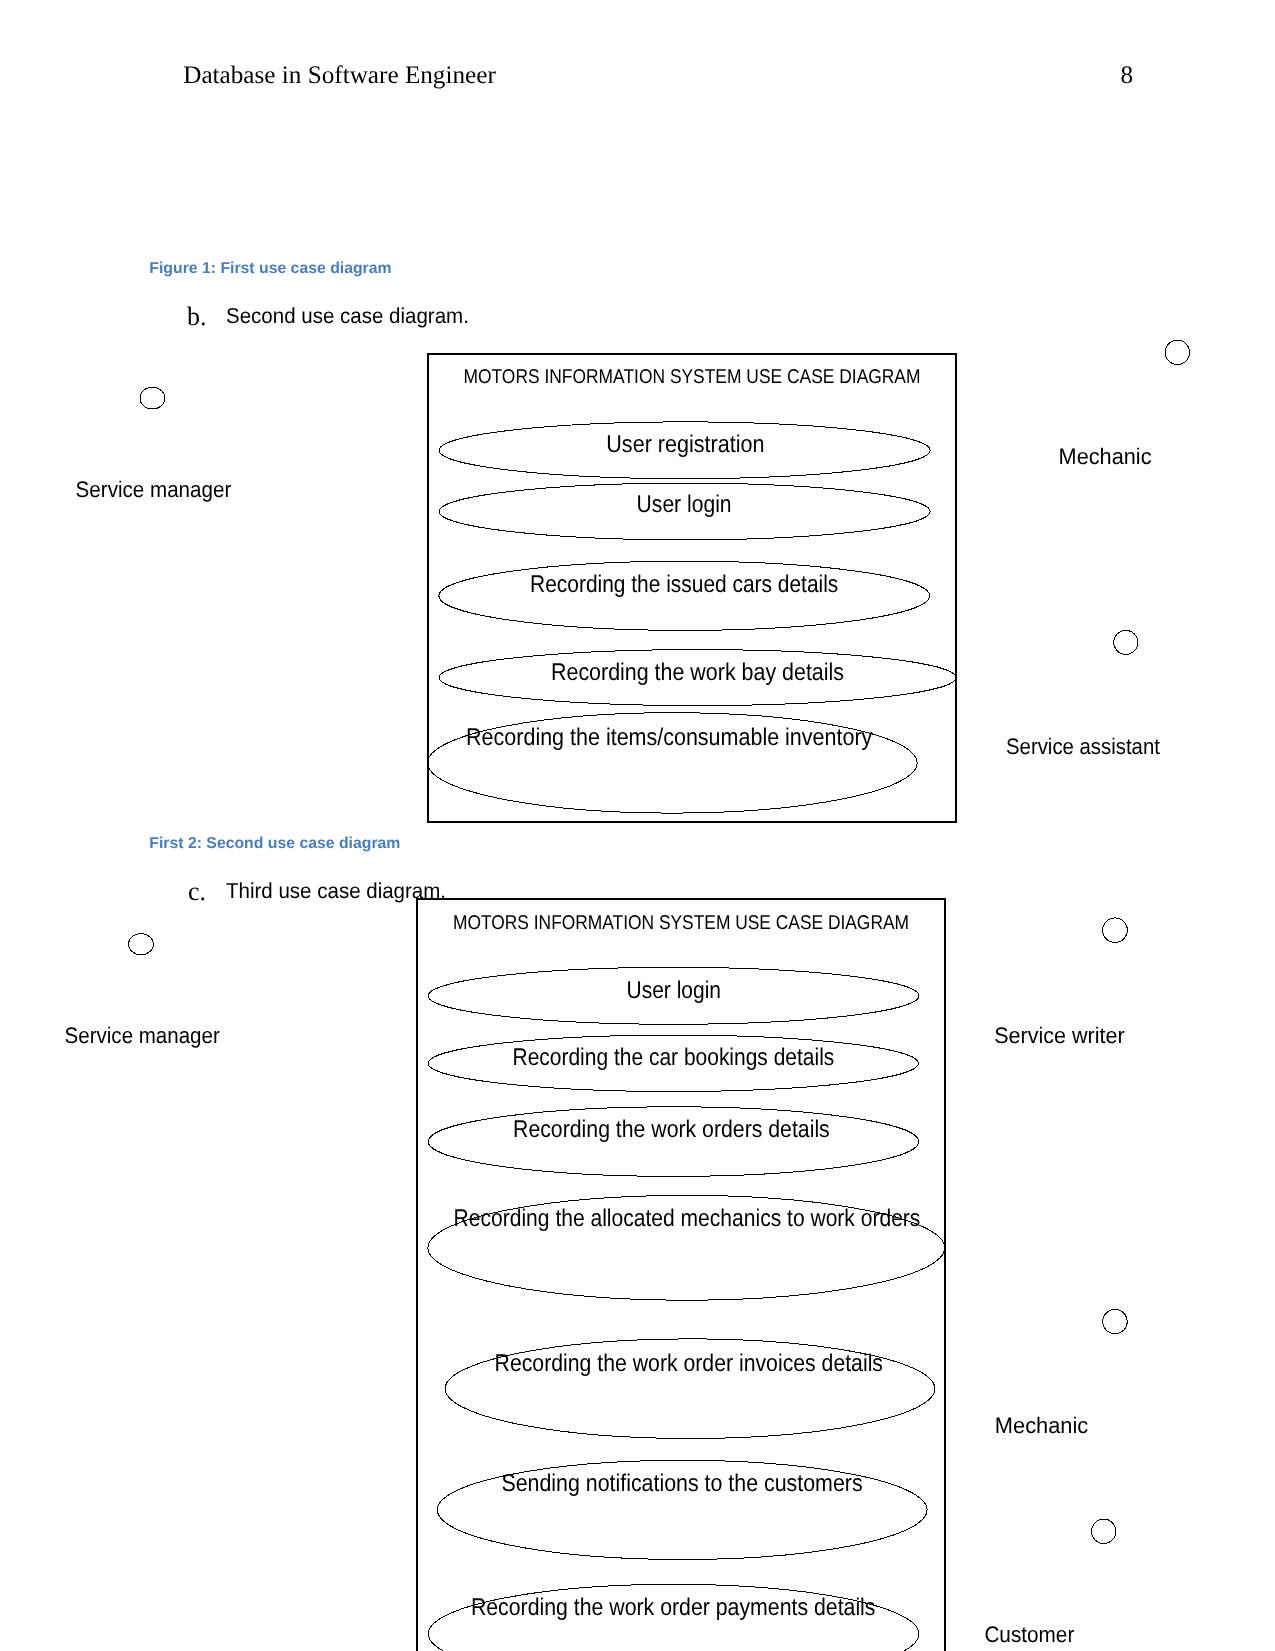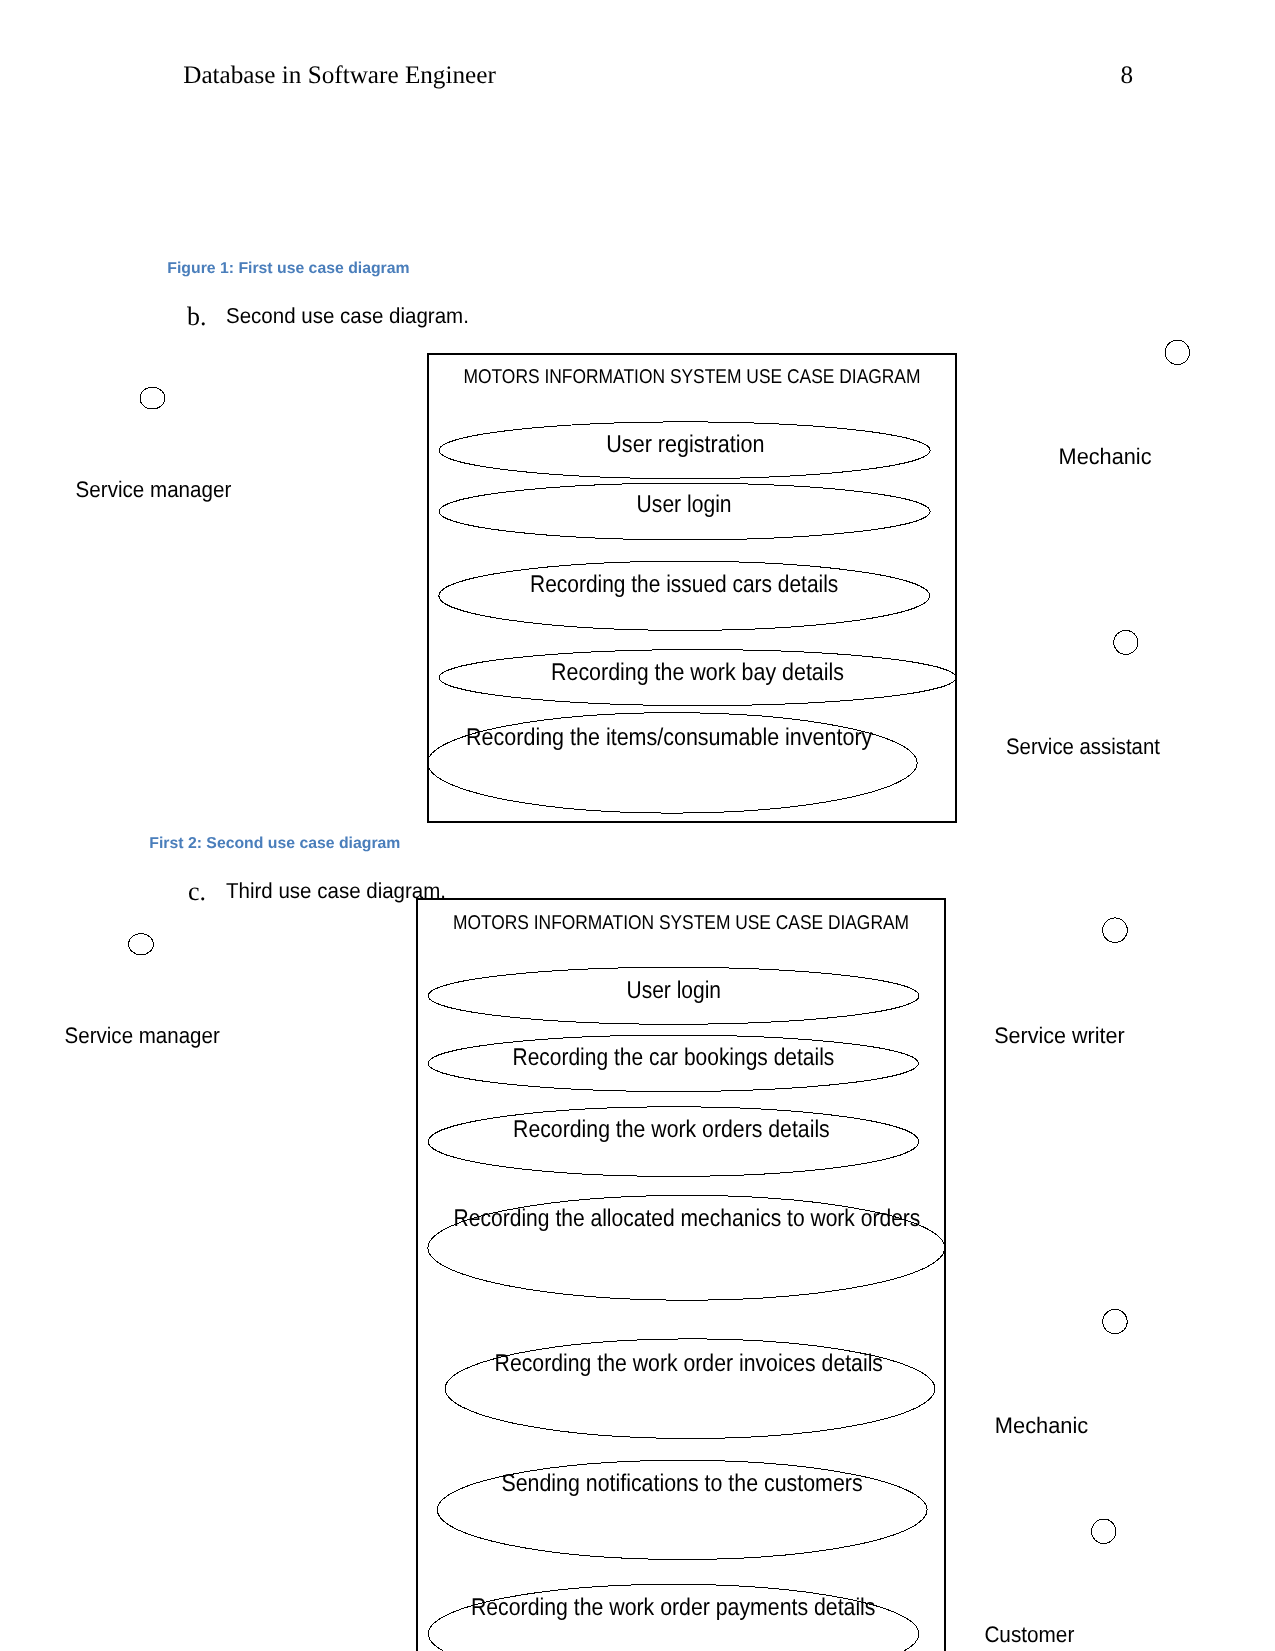--- a/index.html
+++ b/index.html
@@ -28,21 +28,21 @@
   .circ{fill:none;stroke:#000;stroke-width:1;shape-rendering:crispEdges;}
 </style>
 </head>
 <body>
 
 <div class="pg">
 
   <div class="abs" id="hdr-title">Database in Software Engineer</div>
   <div class="abs" id="hdr-page">8</div>
 
-  <div class="abs figcap" style="left:149.3px;top:261.3px;margin-left:18px;">Figure 1: First use case diagram</div>
+  <div class="abs figcap" style="left:149.3px;top:261.3px;">Figure 1: First use case diagram</div>
 
   <div class="abs listmarker" style="left:187.3px;top:302.6px;transform:scaleX(0.98);">b.</div>
   <div class="abs listitem" style="left:225.7px;top:305.2px;transform:scaleX(0.950);">Second use case diagram.</div>
 
   <svg class="diag" id="svg-d1" style="left:0;top:0;width:1275px;height:870px" viewBox="0 0 1275 870">
     <rect class="frame" x="427.5" y="354" width="528" height="468"></rect>
     <text class="d-title" x="692" y="383" textLength="457" lengthAdjust="spacingAndGlyphs">MOTORS INFORMATION SYSTEM USE CASE DIAGRAM</text>
 
     <ellipse class="ell" cx="684.6" cy="450.3" rx="245.5" ry="28.4"></ellipse>
     <text class="uc-txt" x="685.4" y="451.5" textLength="158.2" lengthAdjust="spacingAndGlyphs">User registration</text>

